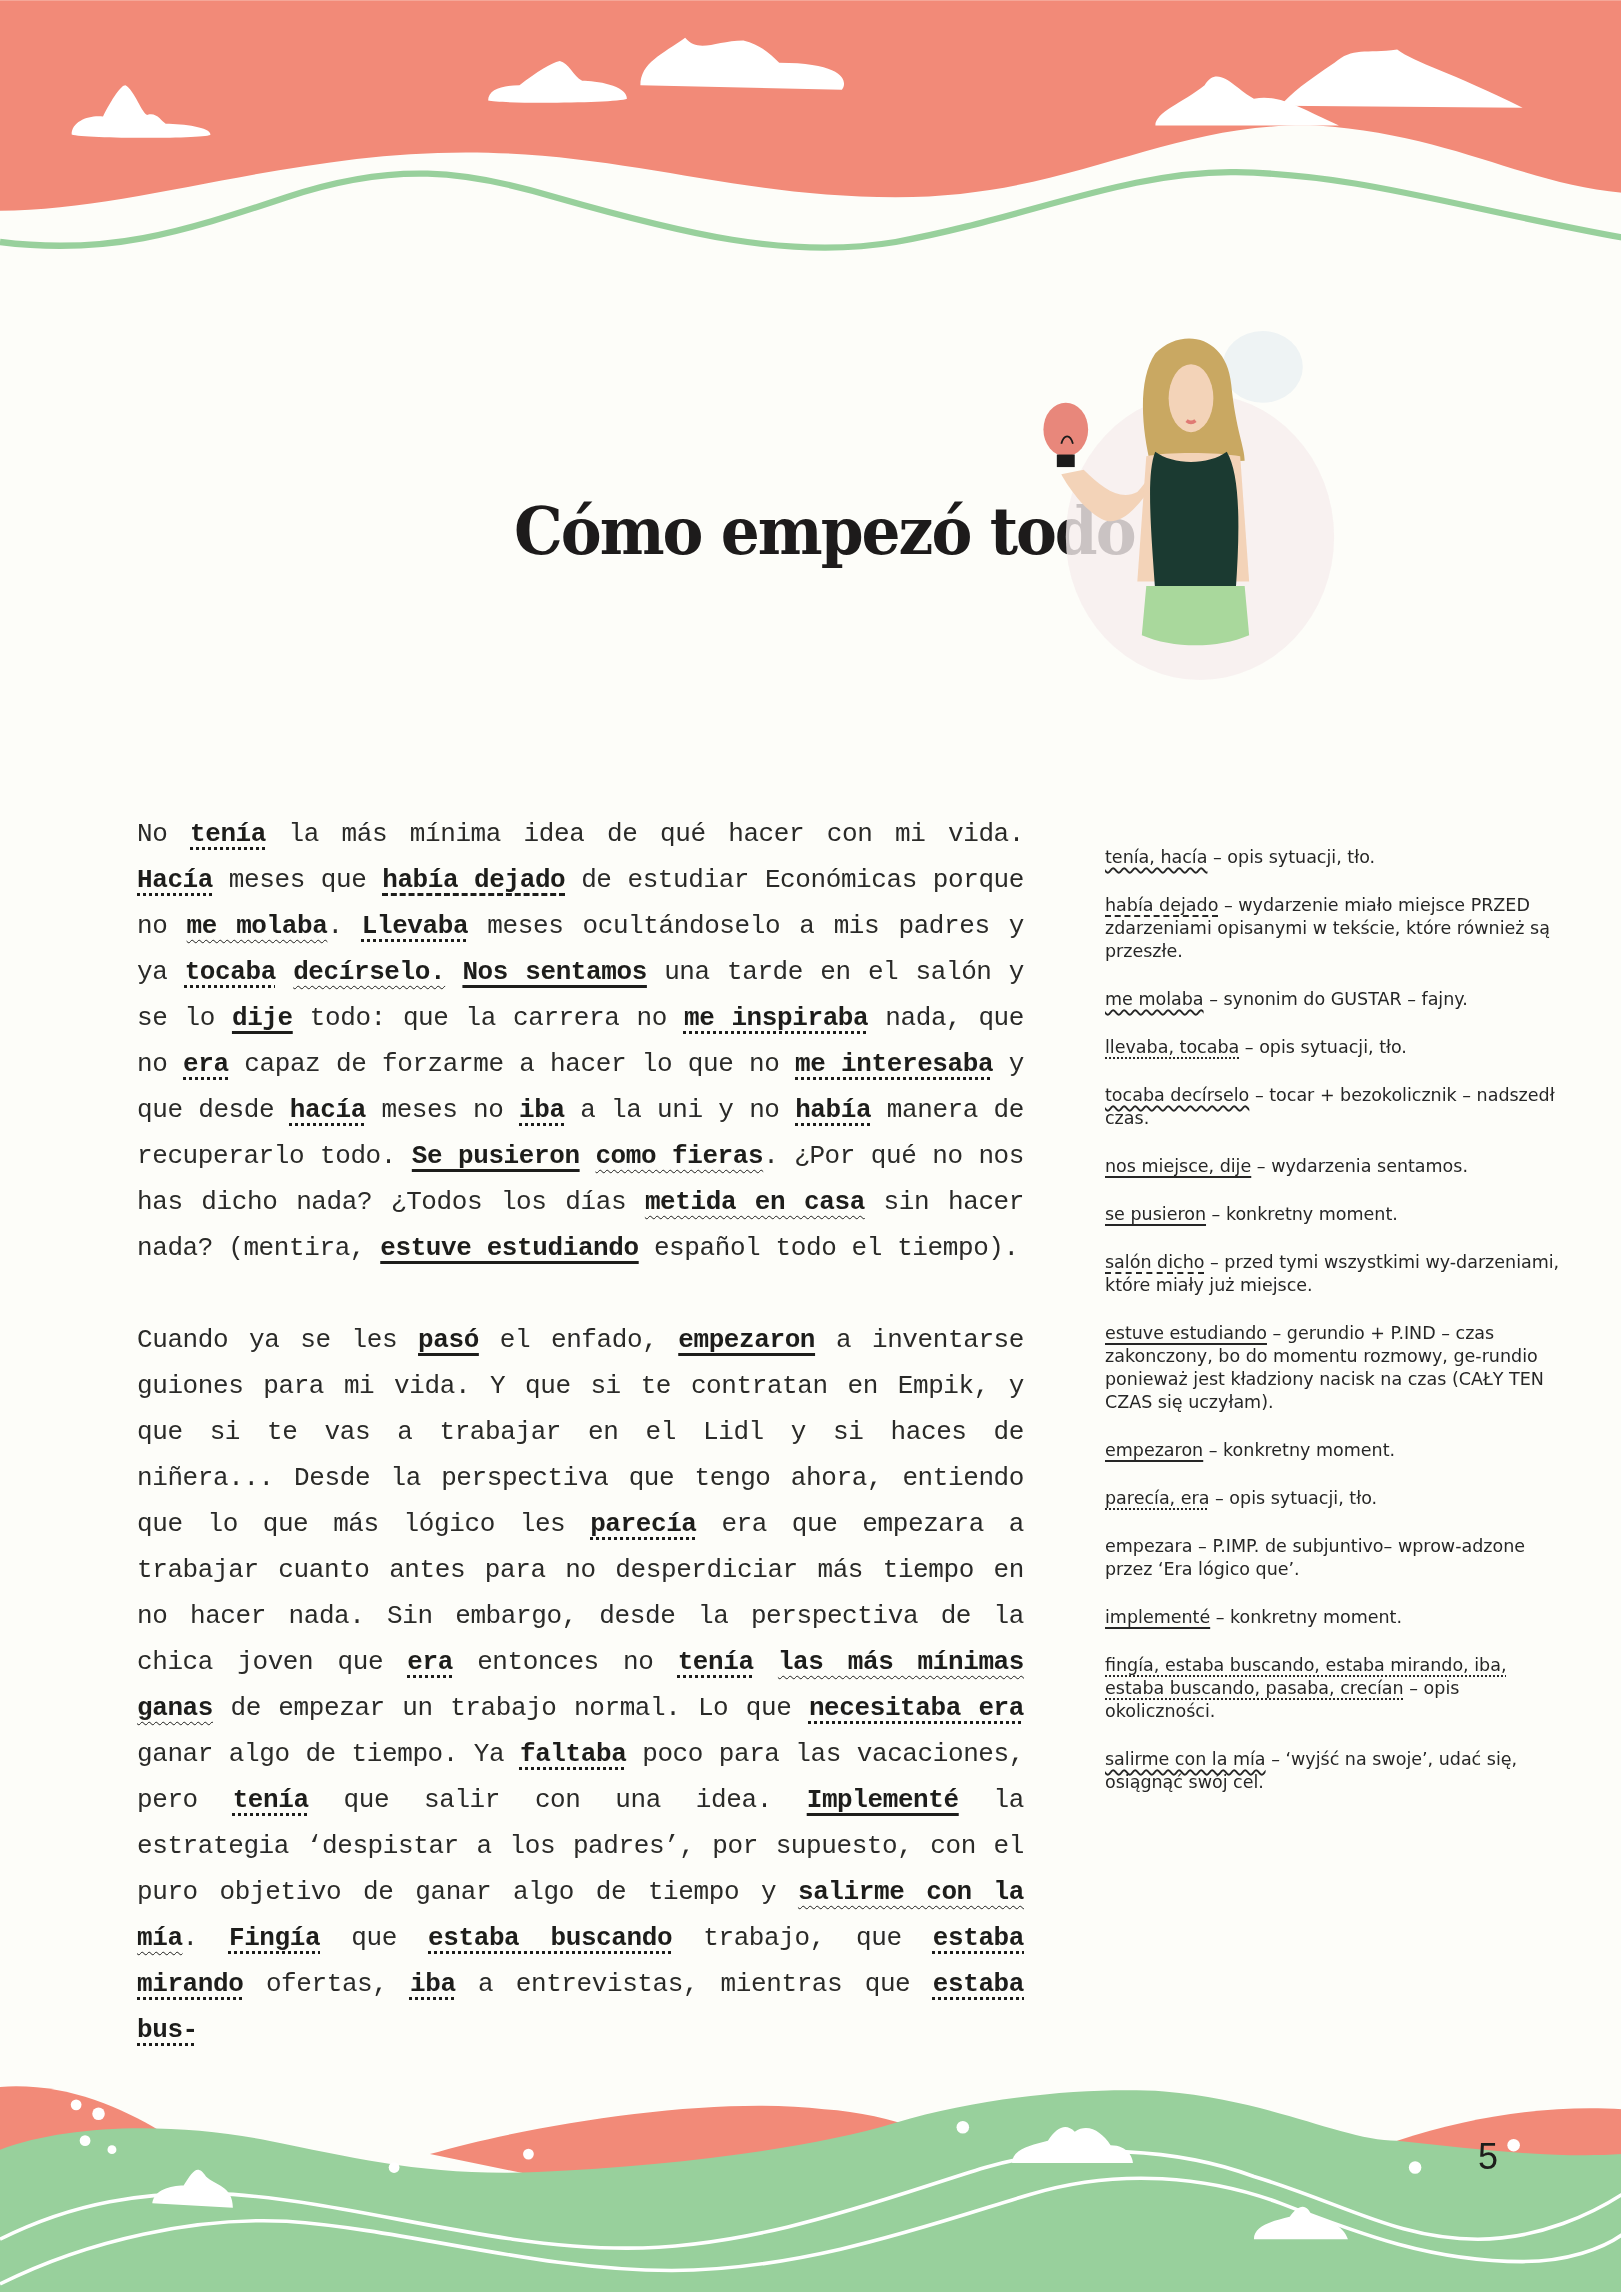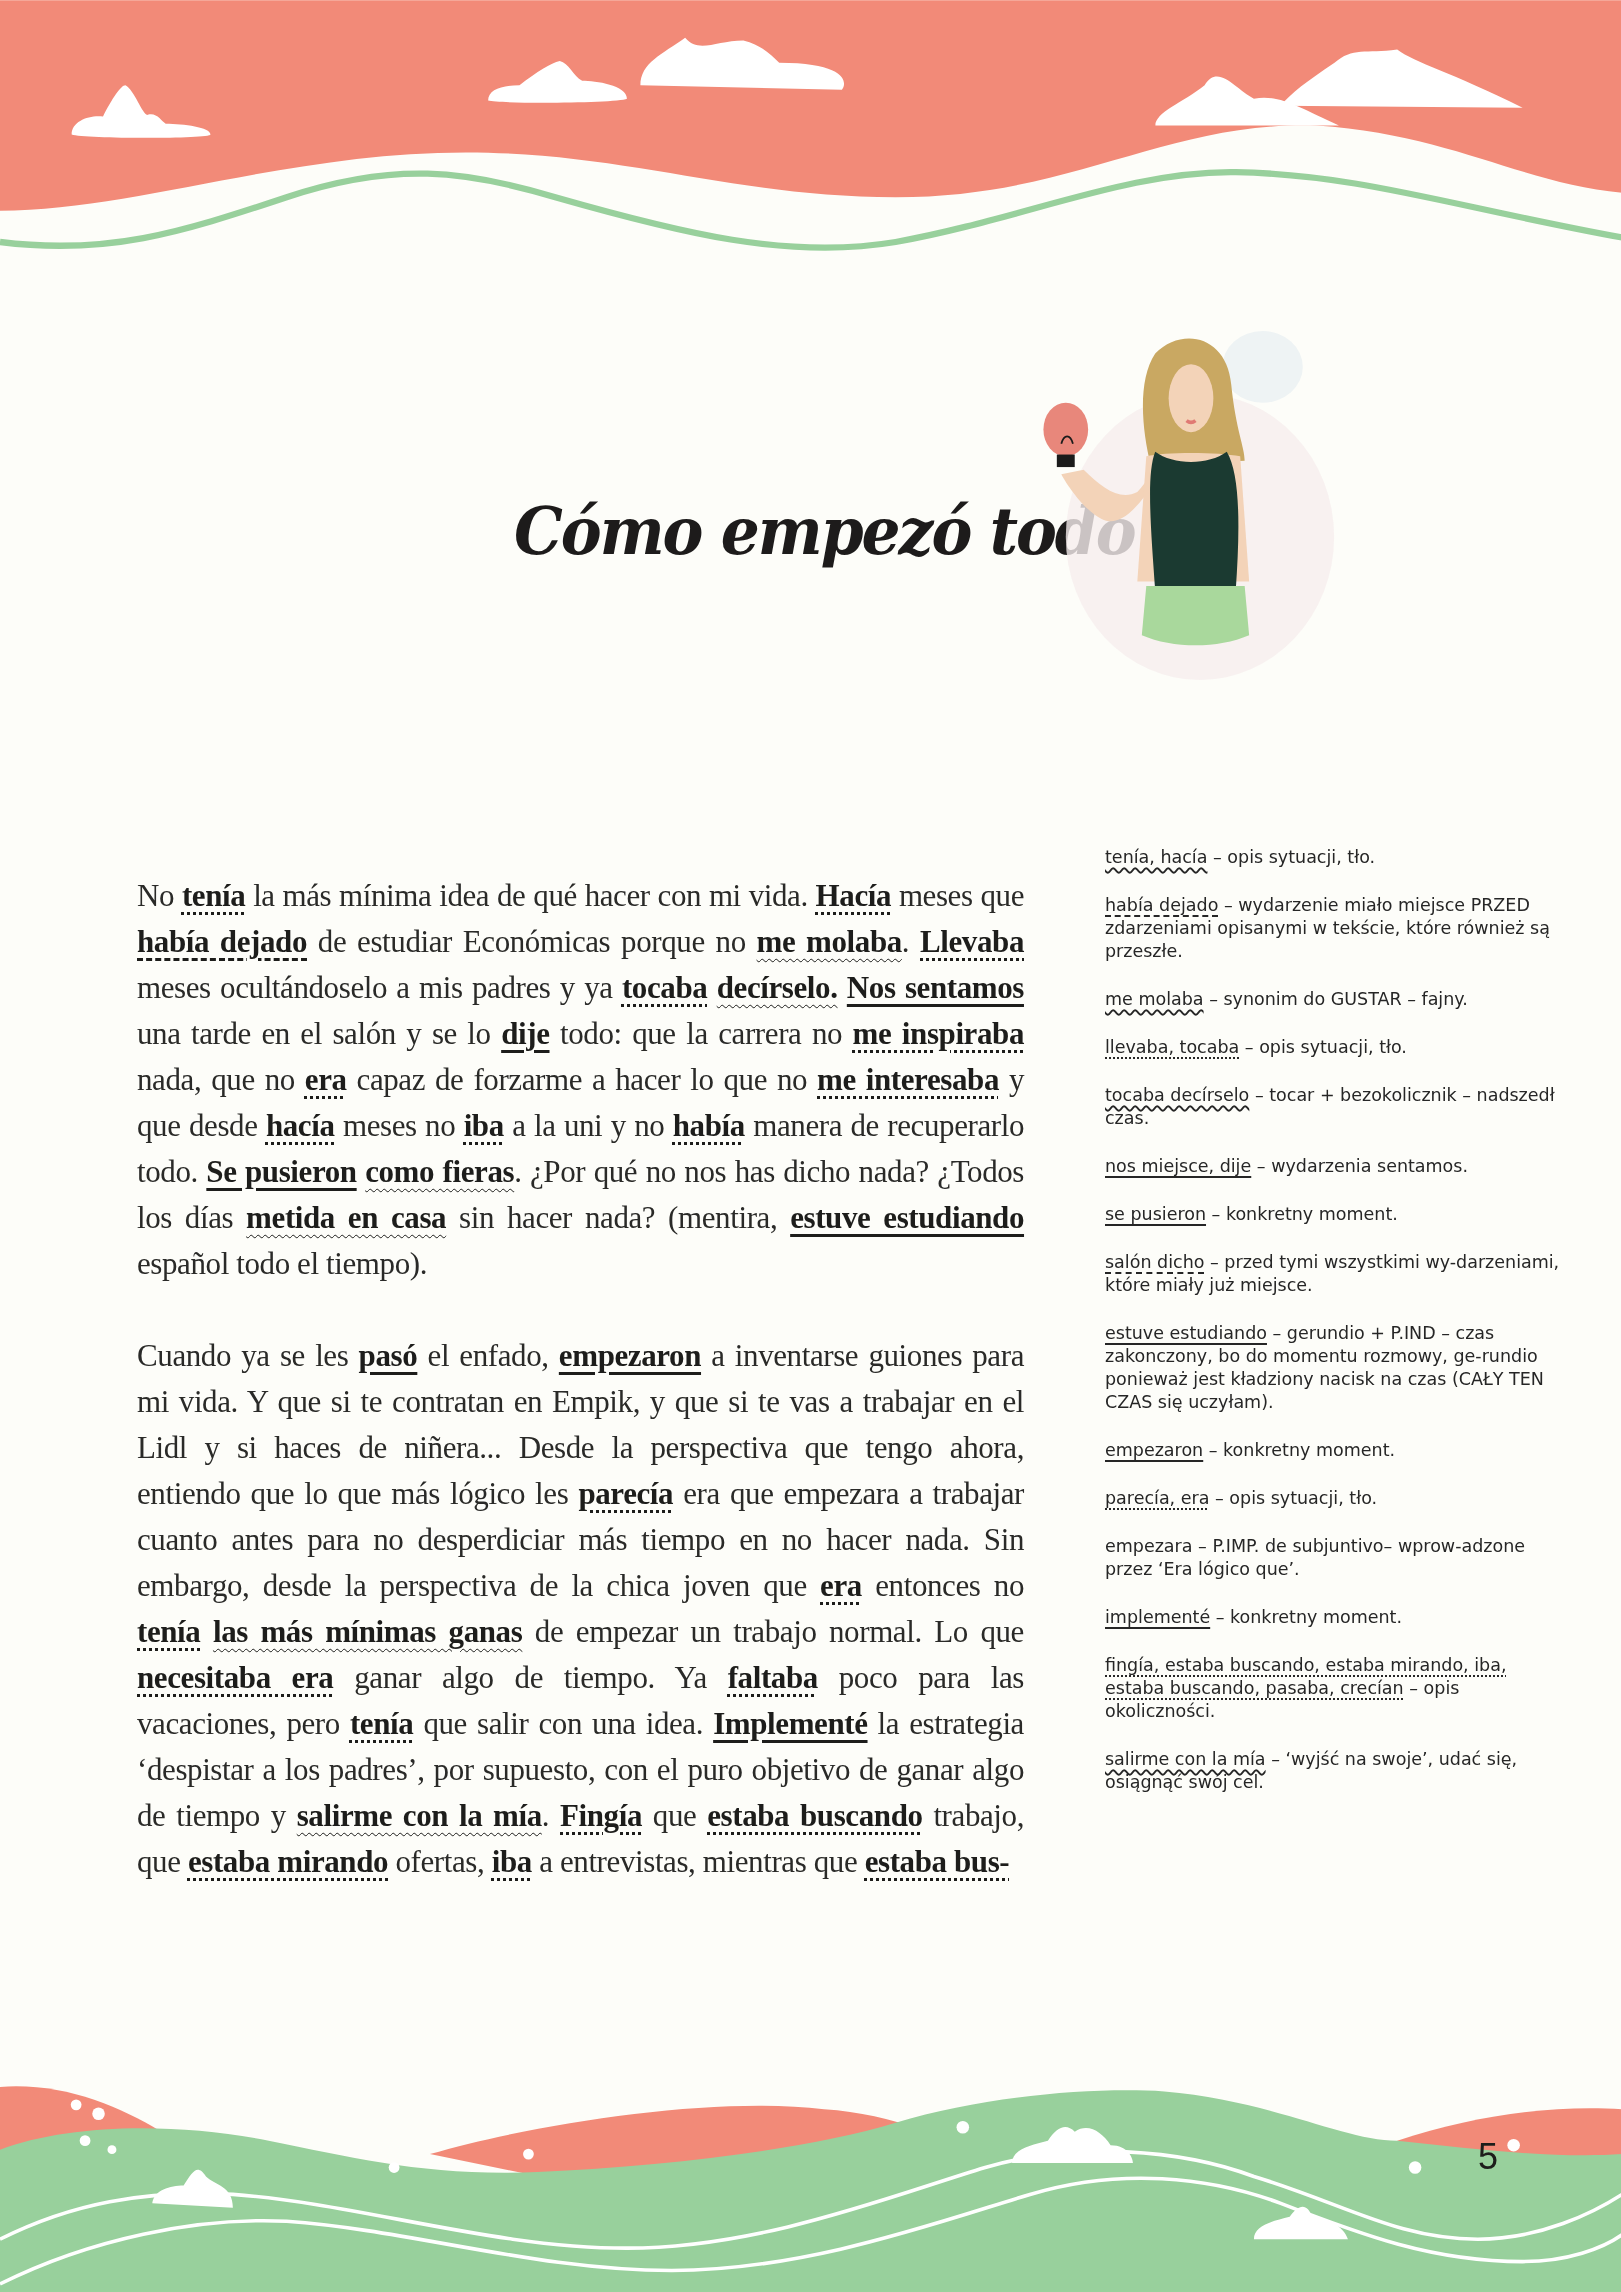--- a/index.html
+++ b/index.html
@@ -6,33 +6,33 @@
     body {
       width: 1622px; height: 2293px; position: relative; overflow: hidden;
       background: #fdfdf9;
       font-family: "DejaVu Sans", sans-serif;
       color: #1d1d1b;
     }
     .layer { position: absolute; left: 0; width: 1622px; }
     #top-deco { top: 0; height: 269px; }
     #bottom-deco { top: 2060px; height: 233px; }
 
-    #title-block { position: absolute; left: 0; top: 456px; width: 1582px; height: 179px; font-style: italic; }
+    #title-block { position: absolute; left: 0; top: 456px; width: 1582px; height: 179px; }
     #page-title {
       position: absolute; left: 514px; top: 36px;
       font-family: "DejaVu Serif", serif; font-weight: bold;
       font-size: 66px; letter-spacing: -2.2px; color: #1d1b1b;
       margin: 0; white-space: nowrap; transform: scaleX(0.93); transform-origin: left center;
     }
     #illustration { position: absolute; left: 1030px; top: 331px; width: 322px; height: 358px; }
 
     #main-text {
-      position: absolute; left: 137px; top: 873px; width: 887px;
-      font-family: Liberation Serif, serif; font-weight: 300;
-      font-size: 31px; line-height: 46px; color: #2a2a28;
+      position: absolute; left: 137px; top: 811px; width: 887px;
+      font-family: Liberation Mono, monospace; font-weight: 300;
+      font-size: 26px; line-height: 46px; color: #2a2a28;
       text-align: justify; hyphens: manual;
     }
     #main-text p { margin: 0 0 46px 0; letter-spacing: -0.4px; }
     .v { font-weight: bold; color: #1d1d1b; text-decoration-line: underline; text-underline-offset: 6.3px; text-decoration-thickness: 2.7px; text-decoration-color: #1d1d1b; }
     .u-solid { text-decoration-style: solid; }
     .u-dotted { text-decoration-style: dotted; }
     .u-dashed { text-decoration-style: dashed; }
     .u-wavy { text-decoration-style: wavy; text-decoration-thickness: 1.3px; }
 
     #notes {

